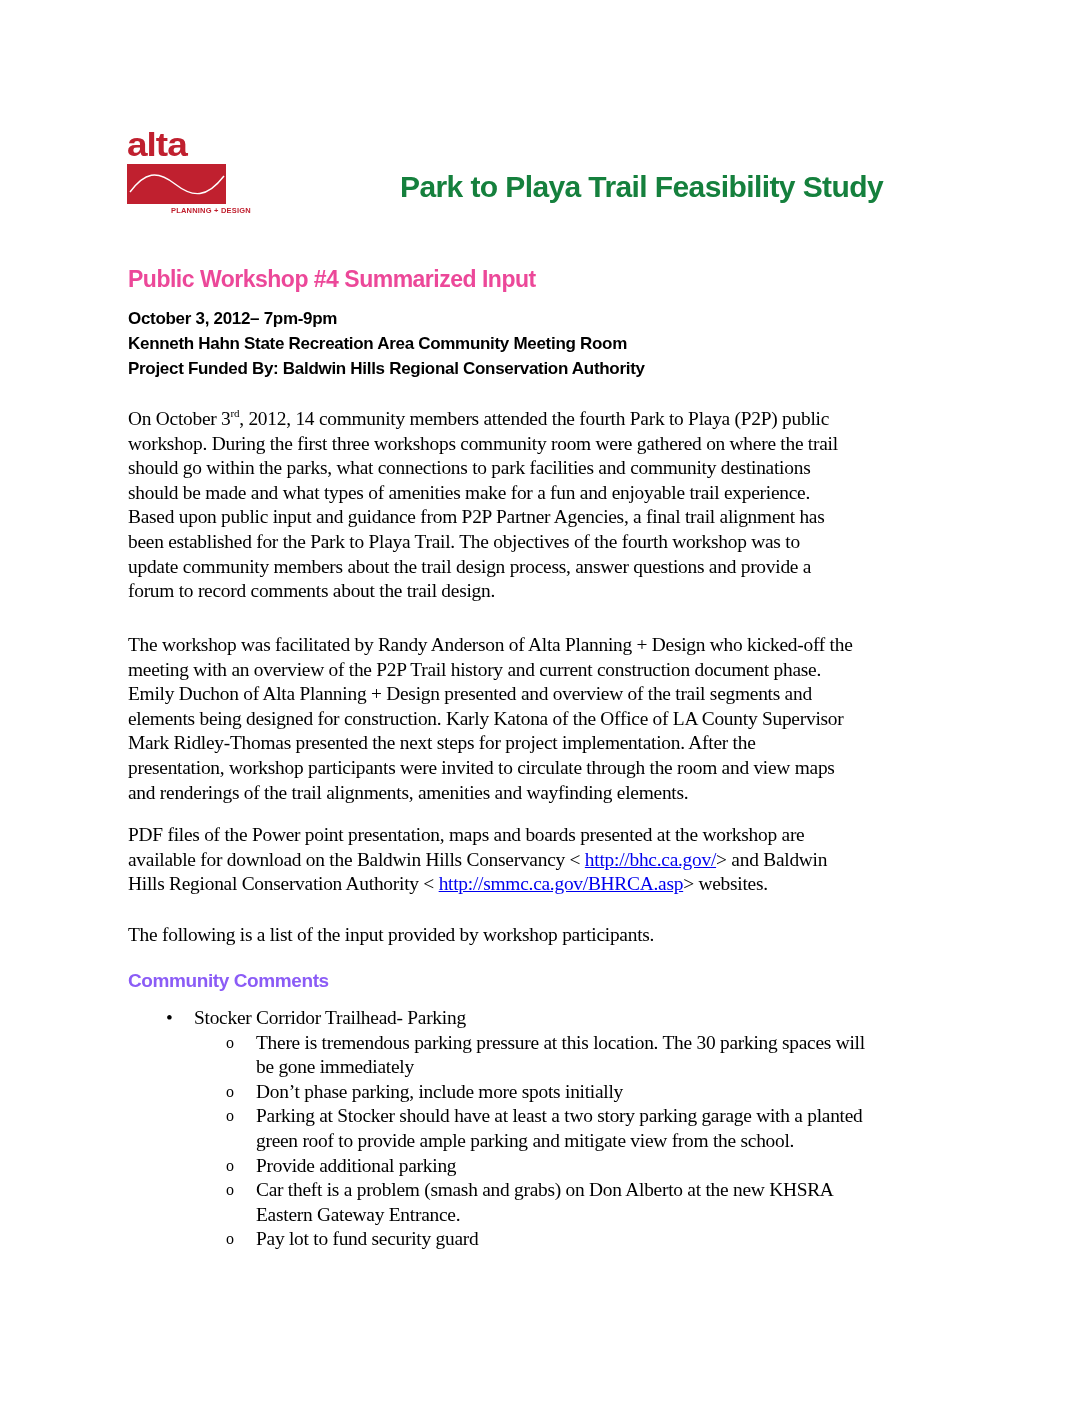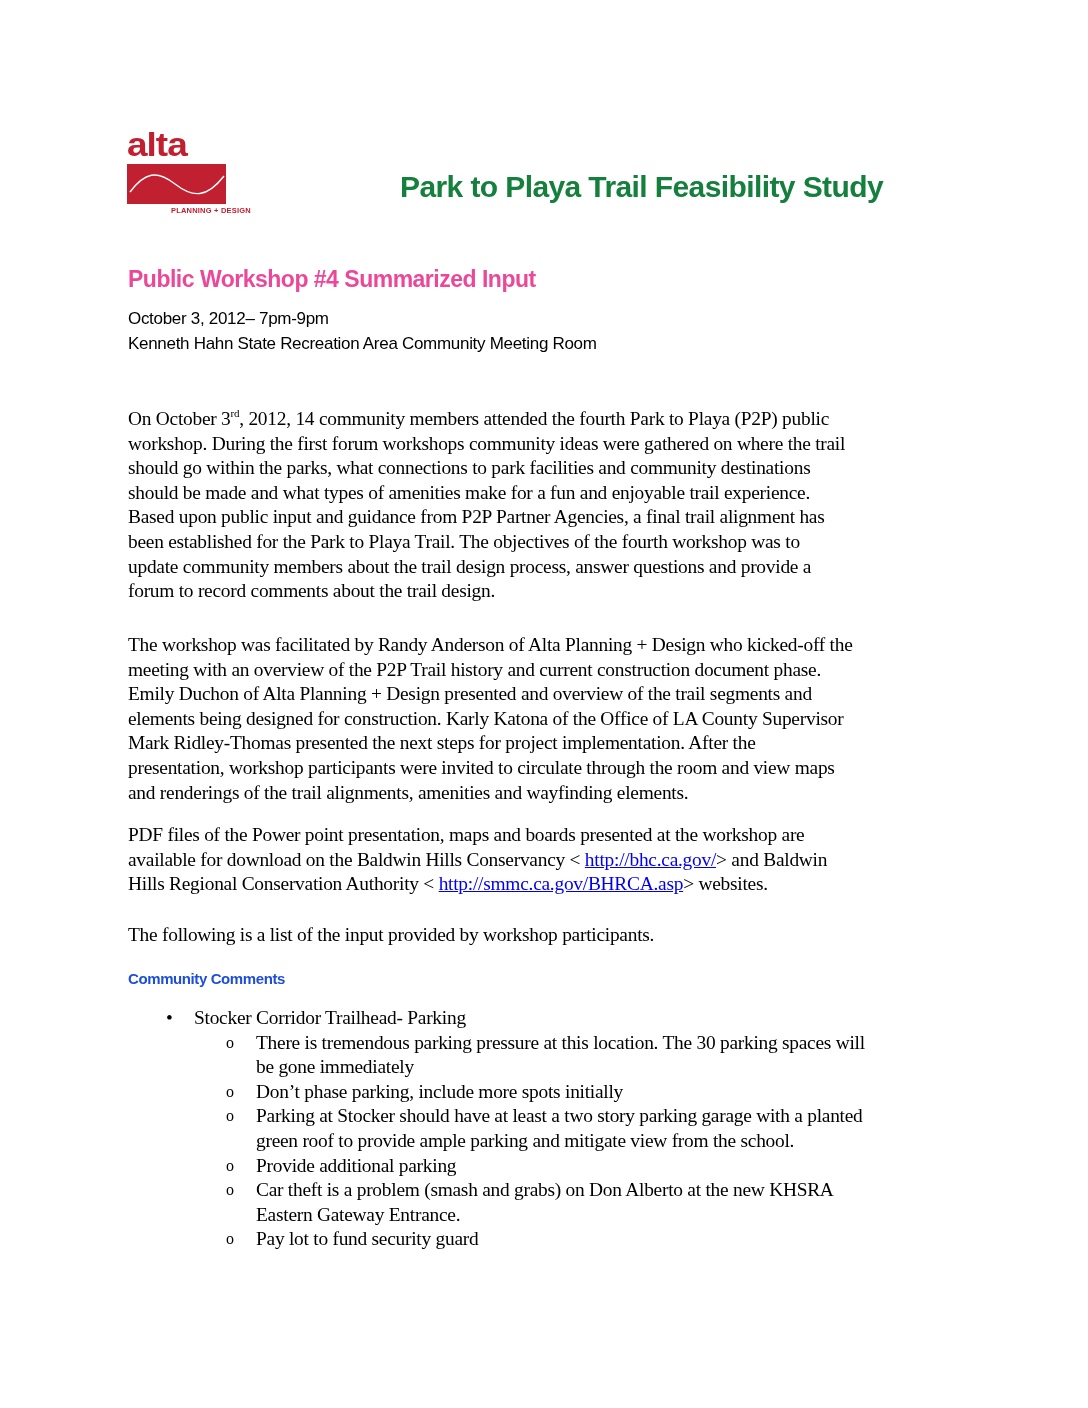--- a/index.html
+++ b/index.html
@@ -14,37 +14,37 @@
     .logo-box svg { position:absolute; left:0; top:0; }
     .logo-tag { display:block; font-family: "Liberation Sans", sans-serif; font-weight: 700; color: #c0202f; font-size: 7.5px;
       letter-spacing: 0.2px; margin-top: 2px; white-space: nowrap; padding-left: 44px; }
 
     .study-title { position: absolute; left: 400px; top: 170px; font-family: "Liberation Sans", sans-serif; font-weight: 700;
       color: #15803d; font-size: 30px; letter-spacing: -0.6px; white-space: nowrap; }
 
     .workshop-title { position: absolute; left: 128px; top: 266px; font-family: "Liberation Sans", sans-serif; font-weight: 700;
       color: #ec4899; font-size: 23px; letter-spacing: -0.5px; white-space: nowrap; }
 
-    .meta { position: absolute; left: 128px; top: 306px; font-family: "Liberation Sans", sans-serif; font-weight: 400;
+    .meta { position: absolute; left: 128px; top: 306px; font-family: "Liberation Sans", sans-serif; font-weight: 700;
       color: #000; font-size: 17px; letter-spacing: -0.3px; line-height: 25px; }
     .meta div { white-space: nowrap; }
 
     .body-text { position: absolute; left: 128px; width: 840px; font-family: "Liberation Serif", serif; font-size: 19.4px;
       line-height: 24.6px; color: #000; letter-spacing: -0.25px; }
     .body-text p { margin: 0; white-space: nowrap; }
     sup { font-size: 11px; line-height: 0; vertical-align: 8px; }
     a.link { color: #0000ee; text-decoration: underline; }
 
     .p1 { top: 407px; }
     .p2 { top: 633px; }
     .p3 { top: 823px; }
     .p4 { top: 923px; }
 
     .section-heading { position: absolute; left: 128px; top: 970px; font-family: "Liberation Sans", sans-serif; font-weight: 700;
-      font-size: 15px; color: #1d4ed8; letter-spacing: -0.4px; }
+      font-size: 19px; color: #8b5cf6; letter-spacing: -0.4px; }
 
     .list { position: absolute; left: 128px; top: 1006px; font-family: "Liberation Serif", serif; font-size: 19.4px; line-height: 24.6px;
       color: #000; letter-spacing: -0.25px; }
     .l1 { position: relative; padding-left: 66px; white-space: nowrap; }
     .l1 .bullet { position: absolute; left: 38px; top: 0; }
     .l2 { position: relative; padding-left: 128px; white-space: nowrap; }
     .l2 .bullet { position: absolute; left: 98px; top: 0; font-size: 16px; }
   </style>
 </head>
 <body>
@@ -61,25 +61,26 @@
     <span class="logo-tag">PLANNING + DESIGN</span>
   </div>
 
   <div class="study-title">Park to Playa Trail Feasibility Study</div>
 
   <div class="workshop-title">Public Workshop #4 Summarized Input</div>
 
   <div class="meta">
     <div>October 3, 2012– 7pm-9pm</div>
     <div>Kenneth Hahn State Recreation Area Community Meeting Room</div>
+    <div>Project Funded By: Baldwin Hills Regional Conservation Authority</div>
   </div>
 
   <div class="body-text p1">
     <p><span>On October 3</span><sup>rd</sup><span>, 2012, 14 community members attended the fourth Park to Playa (P2P) public</span></p>
-    <p>workshop.  During the first forum workshops community ideas were gathered on where the trail</p>
+    <p>workshop.  During the first three workshops community room were gathered on where the trail</p>
     <p>should go within the parks, what connections to park facilities and community destinations</p>
     <p>should be made and what types of amenities make for a fun and enjoyable trail experience.</p>
     <p>Based upon public input and guidance from P2P Partner Agencies, a final trail alignment has</p>
     <p>been established for the Park to Playa Trail.  The objectives of the fourth workshop was to</p>
     <p>update community members about the trail design process, answer questions and provide a</p>
     <p>forum to record comments about the trail design.</p>
   </div>
 
   <div class="body-text p2">
     <p>The workshop was facilitated by Randy Anderson of Alta Planning + Design who kicked-off the</p>

